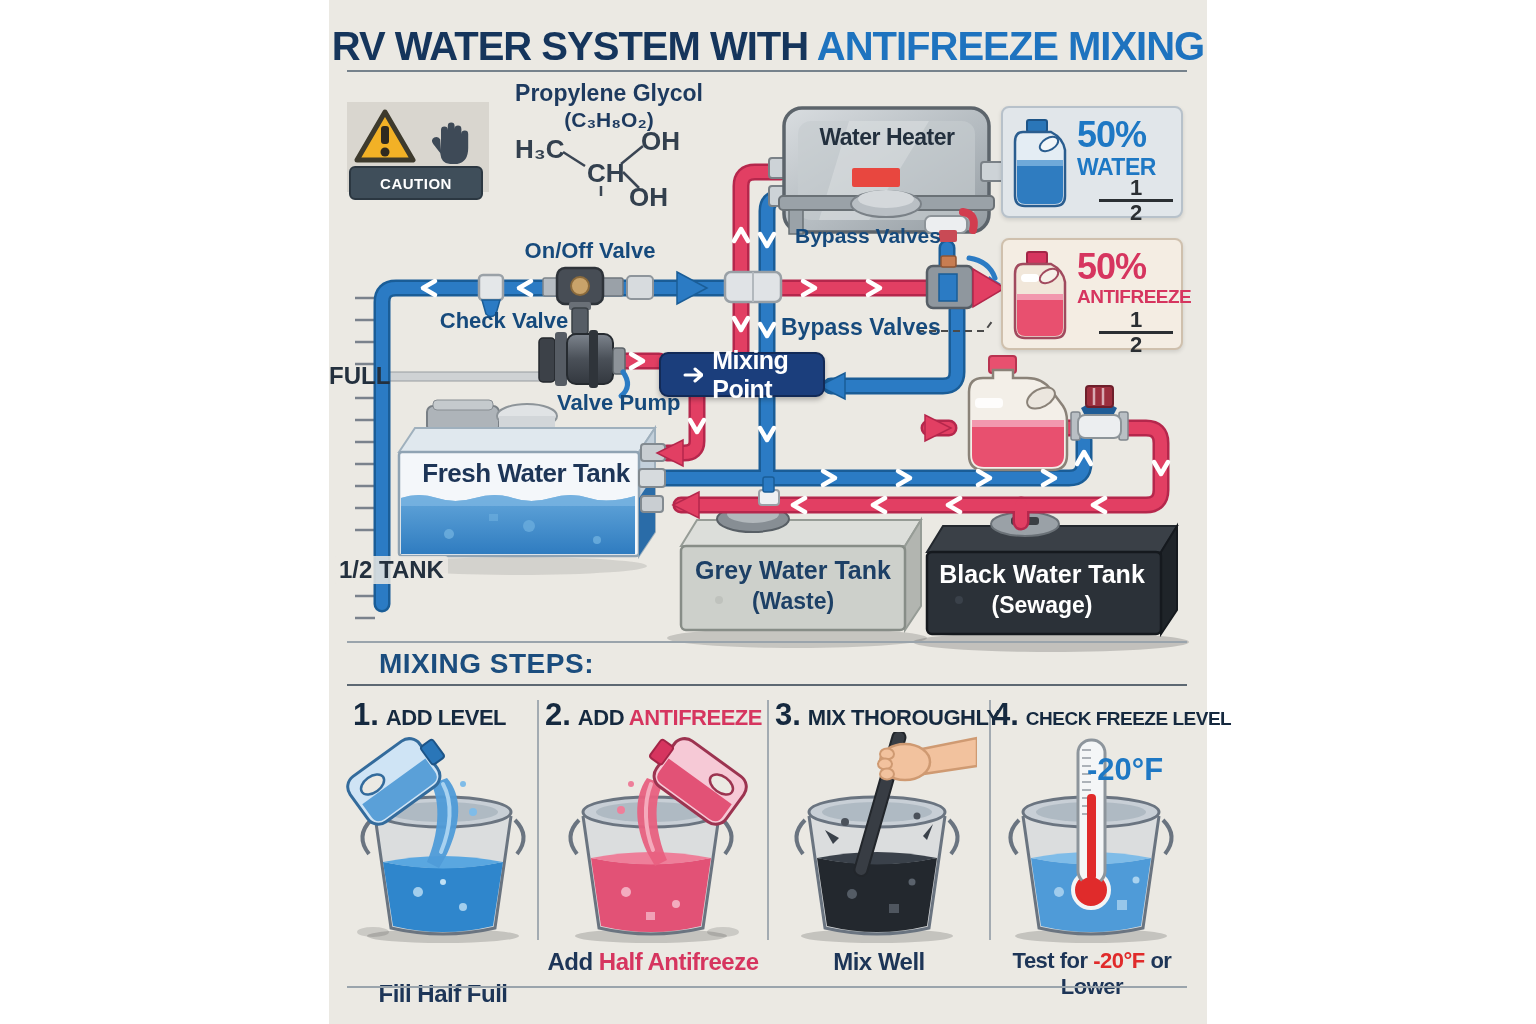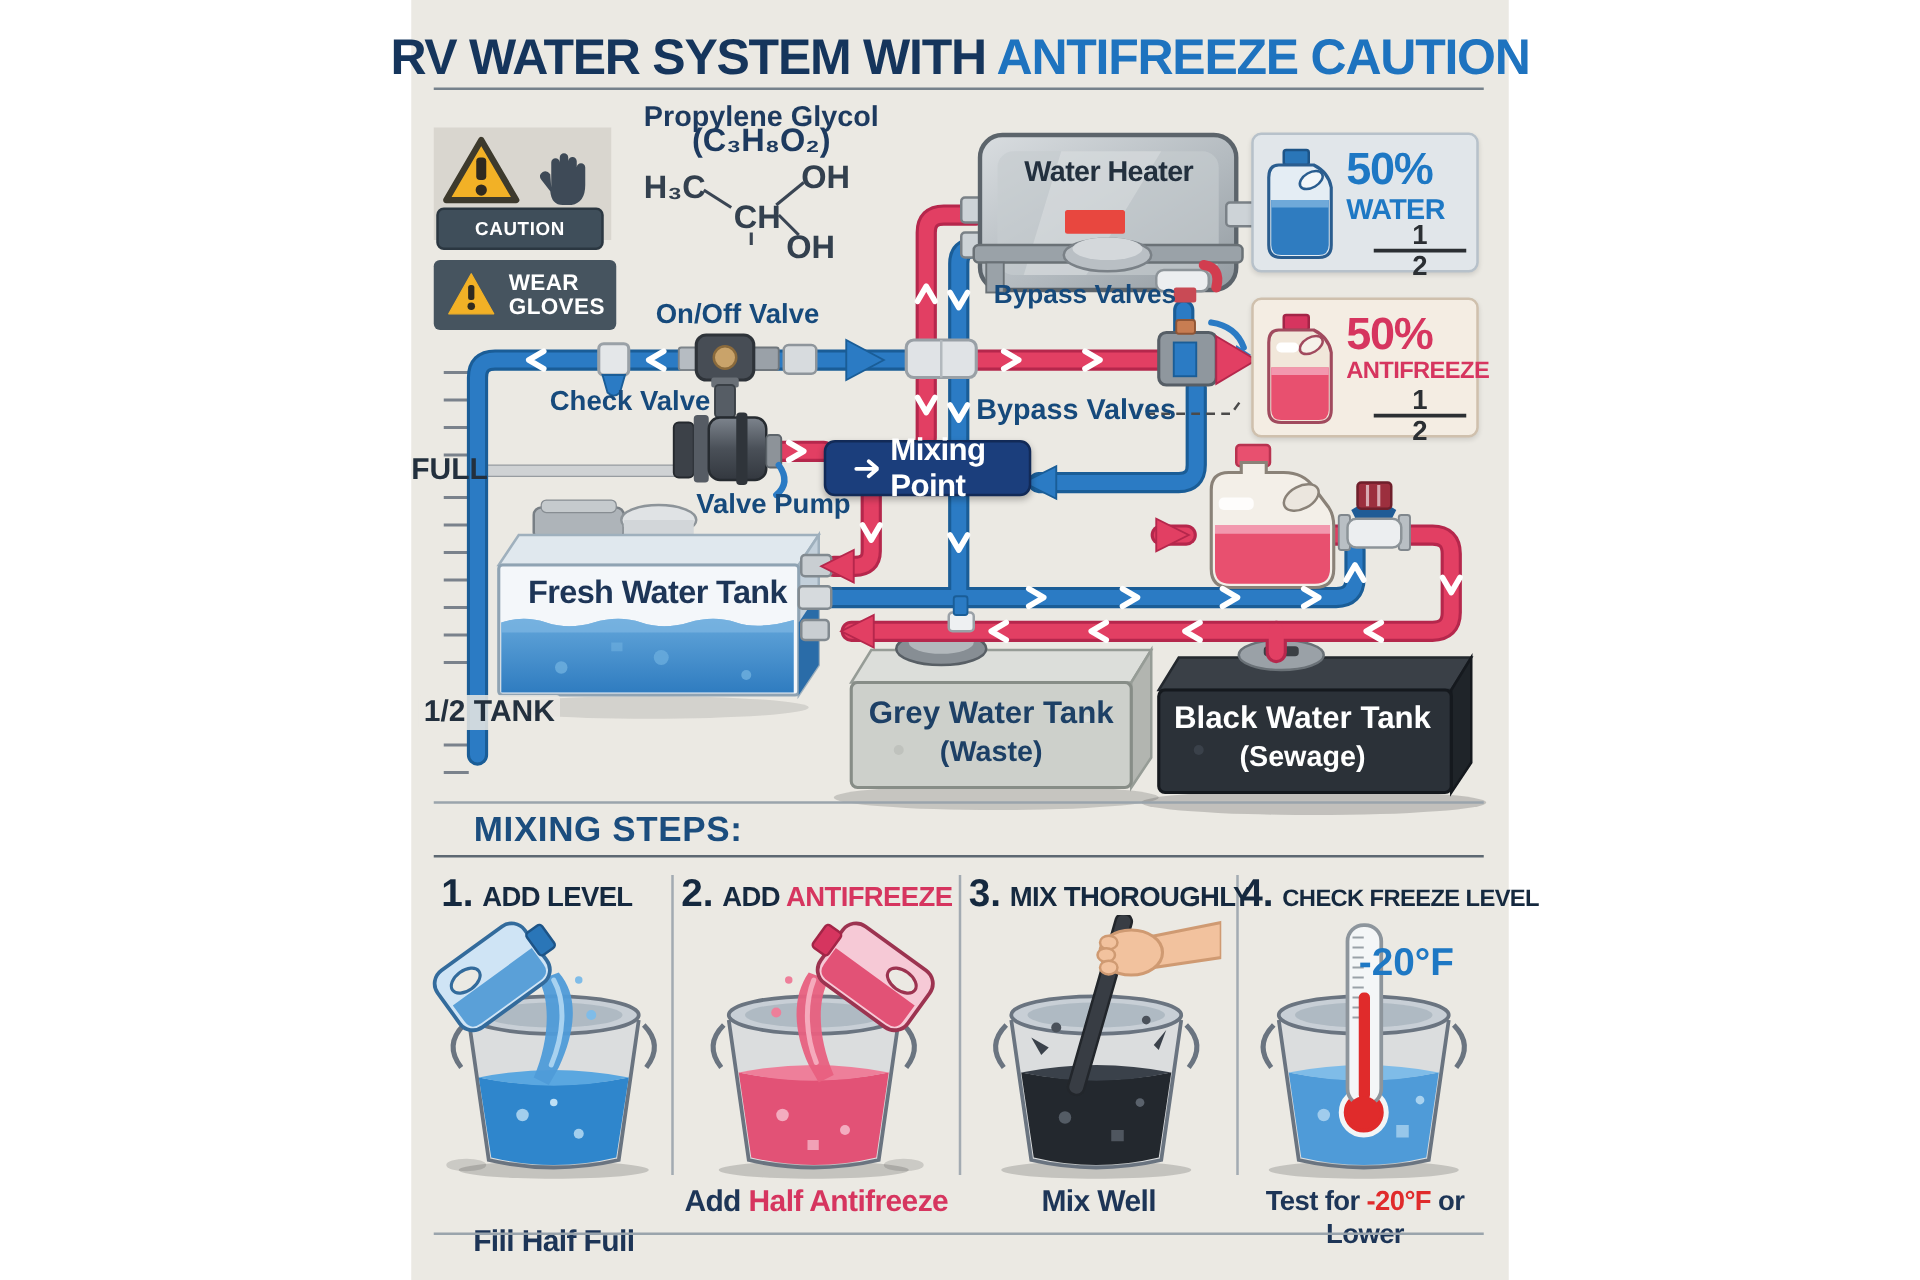--- a/index.html
+++ b/index.html
@@ -17,21 +17,21 @@
   .rule { position:absolute; height:2px; background:#76828c; z-index:4; }
 
   
   .caution-panel { position:absolute; left:18px; top:102px; width:142px; height:90px; background:#d9d6cf; z-index:3; }
   .caution-pill { position:absolute; left:20px; top:166px; width:134px; height:34px; background:#3f4e5a; border:2px solid #2b3741; border-radius:6px; color:#fff; font-weight:bold; font-size:15px; display:flex; align-items:center; justify-content:center; letter-spacing:0.5px; z-index:3; }
   .gloves-sign { position:absolute; left:18px; top:208px; width:146px; height:56px; background:#46545f; border-radius:5px; display:flex; align-items:center; gap:8px; padding-left:8px; z-index:3; }
   .gloves-text { color:#fff; font-weight:bold; font-size:18px; line-height:1.05; letter-spacing:0.3px; }
 
   
   .chem-name { position:absolute; left:170px; top:80px; width:220px; text-align:center; font-size:23px; font-weight:bold; color:#1d3a5f; z-index:3; }
-  .chem-formula { position:absolute; left:170px; top:97px; width:220px; text-align:center; font-size:26px; font-weight:bold; color:#1d3a5f; z-index:3; }
+  .chem-formula { position:absolute; left:170px; top:108px; width:220px; text-align:center; font-size:21px; font-weight:bold; color:#1d3a5f; z-index:3; }
   .chem-atom { position:absolute; font-size:26px; font-weight:bold; color:#33404e; z-index:3; }
 
   
   .dlabel { position:absolute; font-weight:bold; color:#164a7c; z-index:3; white-space:nowrap; }
   .dlabel-dark { color:#23303e; }
   .mix-badge { position:absolute; left:330px; top:352px; width:166px; height:45px; background:#1b3e7c; border:2px solid #122a57; border-radius:9px; box-shadow:0 3px 5px rgba(0,0,0,0.25); display:flex; align-items:center; justify-content:center; gap:9px; z-index:3;padding-left:22px; }
   .mix-badge span { color:#fff; font-weight:bold; font-size:25px; letter-spacing:-0.5px; }
   .chip { background:rgba(235,233,227,0.85); padding:0 4px; border-radius:3px; }
 
   
@@ -57,47 +57,36 @@
   .steps-heading { position:absolute; left:50px; top:648px; font-size:28px; font-weight:bold; color:#1b4d7e; letter-spacing:0.5px; z-index:3; }
 </style>
 </head>
 <body>
 
 <div class="page">
 <div class="content">
 
   <div class="title-row">
     <div class="title-dash"></div>
-    <div class="title-text"><span class="title-prefix">RV WATER SYSTEM WITH </span><span class="title-hl">ANTIFREEZE CAUTION</span></div>
+    <div class="title-text"><span class="title-prefix">RV WATER SYSTEM WITH </span><span class="title-hl">ANTIFREEZE MIXING</span></div>
     <div class="title-dash"></div>
   </div>
   <div class="rule" style="left:18px; top:70px; width:840px;"></div>
 
   <div class="caution-panel">
     <svg width="142" height="90">
       <path d="M38,10 L66,58 H10 Z" fill="#f2b126" stroke="#3d3a2d" stroke-width="5" stroke-linejoin="round"></path>
       <rect x="34" y="24" width="8" height="18" rx="3" fill="#2f2a20"></rect>
       <circle cx="38" cy="50" r="4.5" fill="#2f2a20"></circle>
       <g transform="translate(84,12)">
         <path d="M10,36 V16 a3.4,3.4 0 0 1 6.8,0 V12 a3.4,3.4 0 0 1 6.8,0 v3 a3.4,3.4 0 0 1 6.8,0 v5 a3.4,3.4 0 0 1 6.8,0 v14 q0,14 -11,16 h-7 q-9,0 -10,-11 l-7,-9 q-3,-4 1,-6.5 q3.4,-1.6 6,1.8 z" fill="#3e4a57"></path>
       </g>
     </svg>
   </div>
   <div class="caution-pill">CAUTION</div>
-  <div class="gloves-sign">
-    <svg width="44" height="42">
-      <path d="M22,4 L40,36 H4 Z" fill="#f2b126" stroke="#f2b126" stroke-linejoin="round"></path>
-      <rect x="19.5" y="13" width="5" height="12" rx="2" fill="#2f2a20"></rect>
-      <circle cx="22" cy="30" r="3" fill="#2f2a20"></circle>
-    </svg>
-    <div class="gloves-text">
-      <div>WEAR</div>
-      <div>GLOVES</div>
-    </div>
-  </div>
 
   <div class="chem-name">Propylene Glycol</div>
   <div class="chem-formula">(C₃H₈O₂)</div>
   <div class="chem-atom" style="left:186px; top:134px;">H₃C</div>
   <div class="chem-atom" style="left:258px; top:158px;">CH</div>
   <div class="chem-atom" style="left:312px; top:126px;">OH</div>
   <div class="chem-atom" style="left:300px; top:182px;">OH</div>
 
   <svg class="abs" style="left:0; top:0; z-index:1;" width="878" height="660" viewBox="0 0 878 660">
     <defs>

